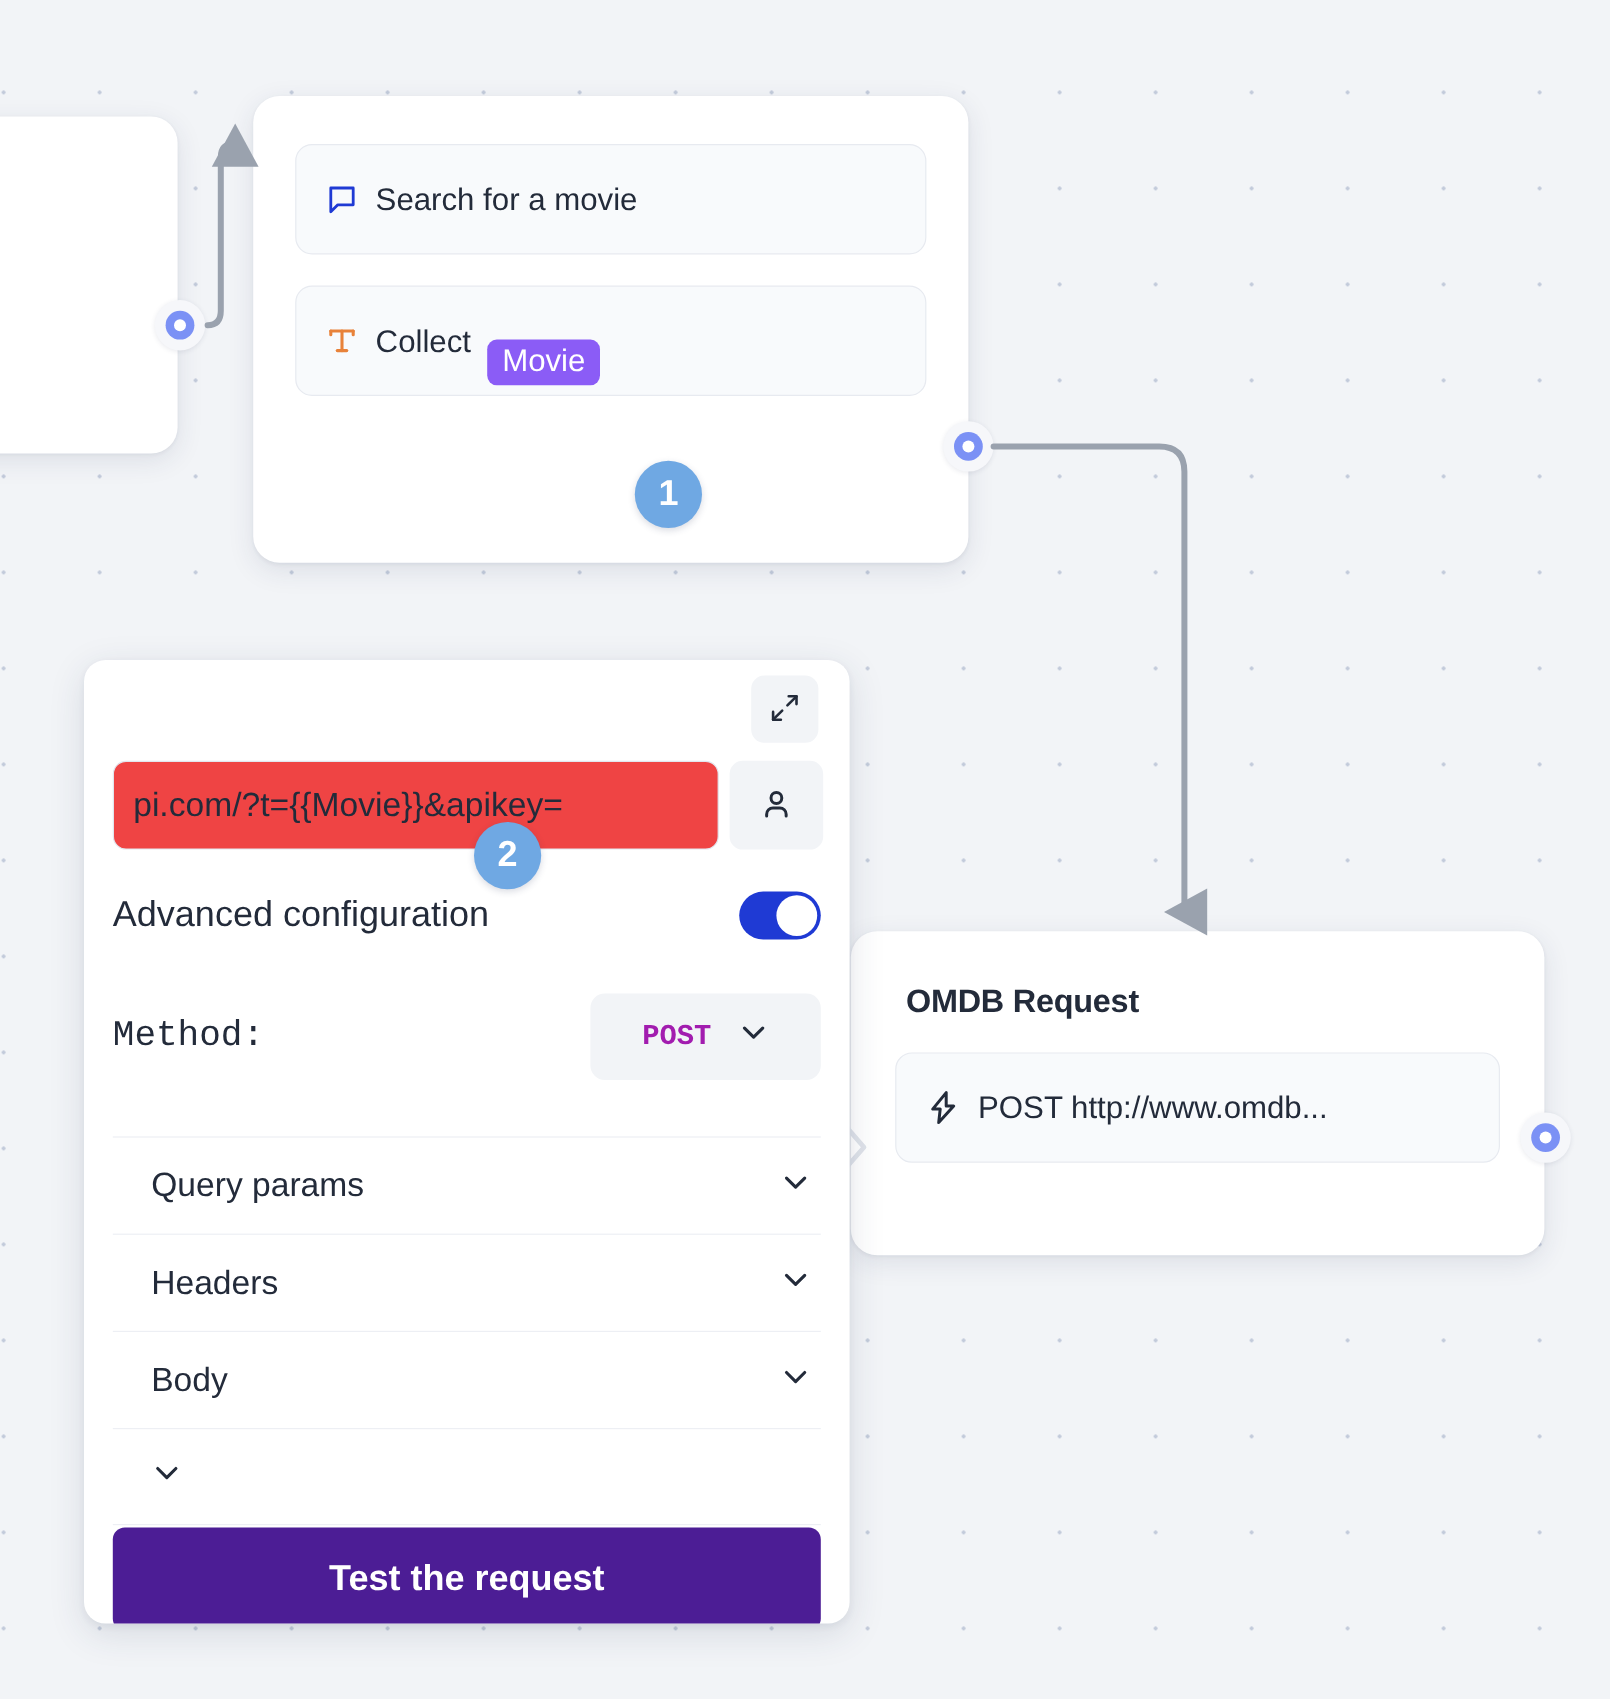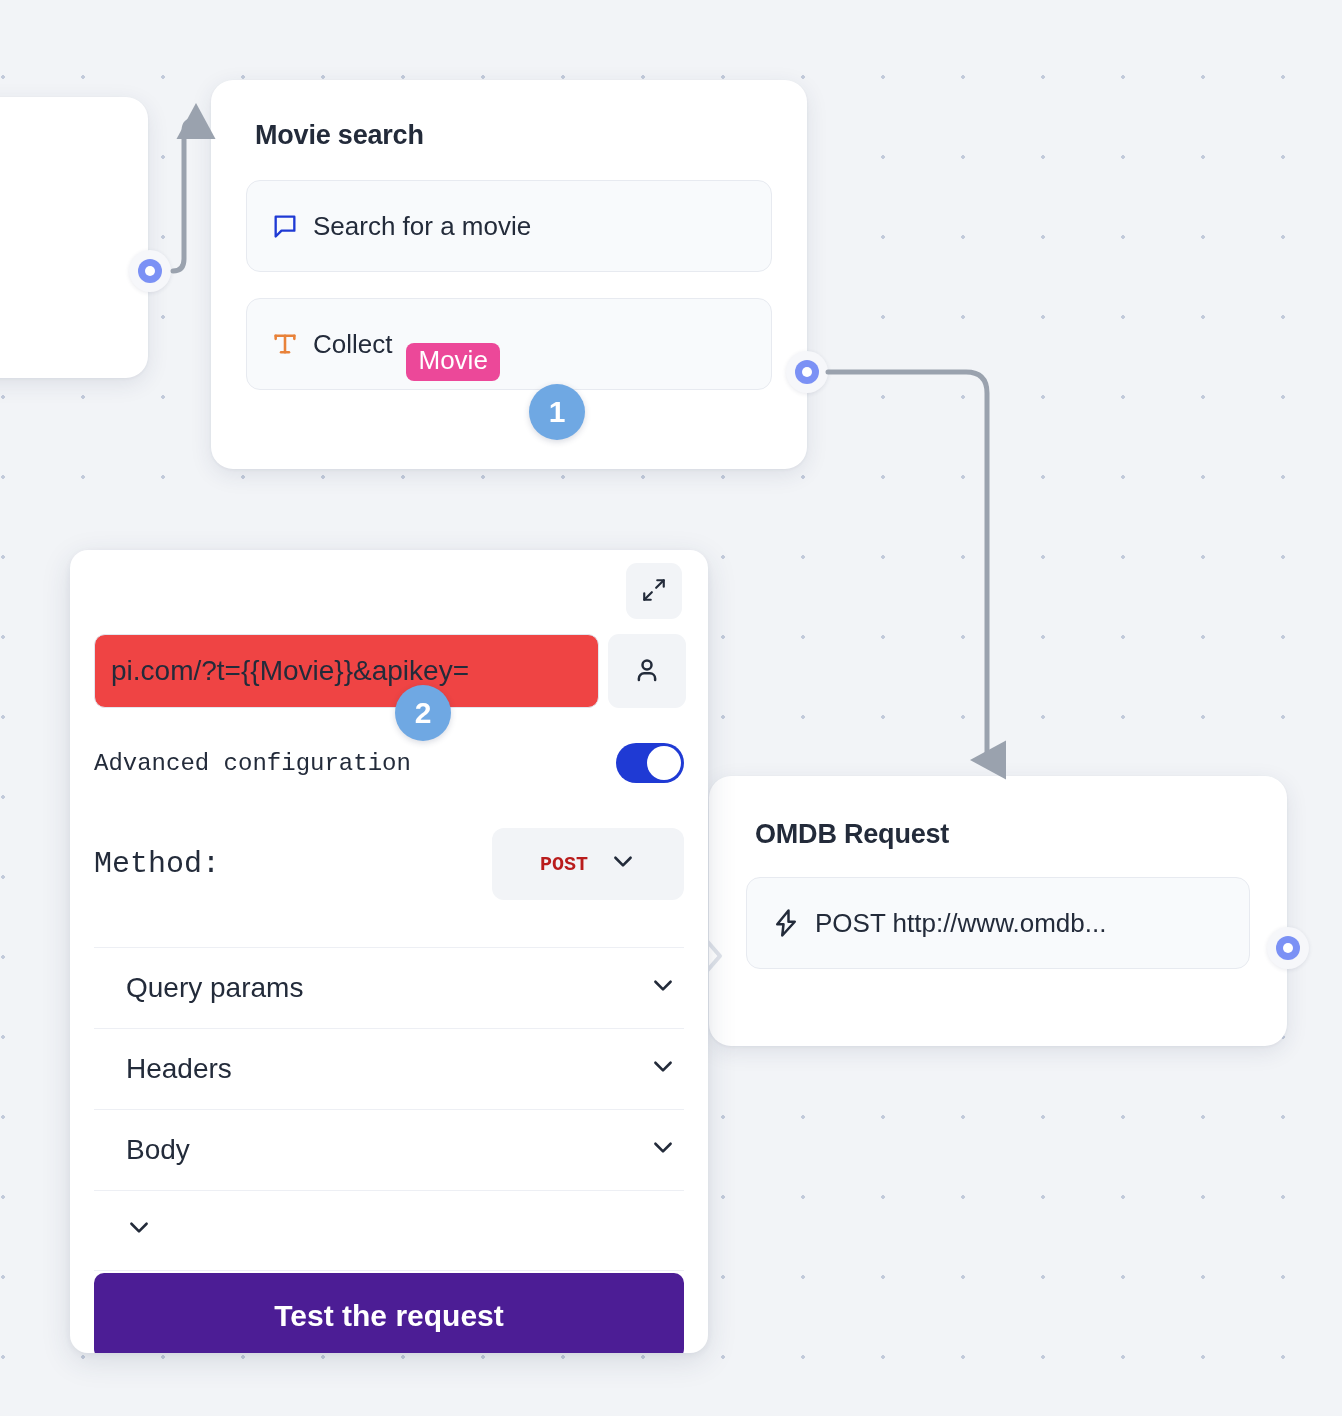--- a/index.html
+++ b/index.html
@@ -76,21 +76,21 @@
     background: #6fa8e3;
     color: #ffffff;
     display: flex; align-items: center; justify-content: center;
     font-size: 30px;
     font-weight: bold;
     z-index: 40;
     box-shadow: 0 2px 6px rgba(39,51,86,0.18);
   }
   .var-chip {
     display: inline-block;
-    background: #ec4899;
+    background: #8b5cf6;
     color: #ffffff;
     border-radius: 8px;
     padding: 4px 12px 6px 12px;
     font-size: 26px;
     line-height: 1.05;
     margin-top: 36px;
   }
 
   
   #movie-search-node {
@@ -175,21 +175,21 @@
     outline: none;
   }
   #person-btn { position: relative; left: 0; top: 0; width: 78px; height: 74px; border-radius: 11px; }
 
   .adv-row {
     position: absolute;
     left: 24px; top: 193px;
     width: 590px;
     display: flex; align-items: center; justify-content: space-between;
   }
-  .adv-label { font-size: 24px; color: #232b3a; font-family: Liberation Mono, monospace; }
+  .adv-label { font-size: 30px; color: #232b3a; }
   .toggle {
     width: 68px; height: 40px;
     border-radius: 20px;
     background: #1f3ad4;
     position: relative;
     cursor: pointer;
     flex: 0 0 auto;
   }
   .toggle::after {
     content: "";
@@ -208,23 +208,23 @@
   }
   .method-label { font-size: 30px; color: #232b3a; }
   .method-select {
     background: #f2f4f7;
     border-radius: 12px;
     height: 72px;
     min-width: 192px;
     display: flex; align-items: center; justify-content: center;
     gap: 22px;
     padding: 0 24px;
-    font-size: 20px;
+    font-size: 24px;
     font-weight: bold;
-    color: #b91c1c;
+    color: #a21caf;
     cursor: pointer;
   }
 
   .accordion {
     position: absolute;
     left: 24px; top: 361px;
     width: 590px;
     margin-top: 36px;
   }
   .acc-item {
@@ -269,21 +269,20 @@
       <path d="M 0.6 0.6 L 8.4 0.6 L 4.5 7.8 Z" fill="#9aa2ae"></path>
     </marker>
   </defs>
 
   <path class="edge-path" d="M 173 271 Q 184 271 184 259 L 184 131 Q 184 120 195 120 L 196 120" marker-end="url(#arrow-up)"></path>
 
   <path class="edge-path" d="M 828 372 L 966 372 Q 987 372 987 393 L 987 760" marker-end="url(#arrow-down)"></path>
 </svg>
 
 <div class="node" id="movie-search-node">
-  <div class="node-title">Movie search</div>
 
   <div class="node-row">
     <span class="row-icon">
       <svg width="28" height="28" viewBox="0 0 24 24" fill="none" stroke="#1f3ad4" stroke-width="2" stroke-linecap="round" stroke-linejoin="round">
         <path d="M4 4 h16 v12 h-11 l-5 5 z"></path>
       </svg>
     </span>
     <span>Search for a movie</span>
   </div>
 

